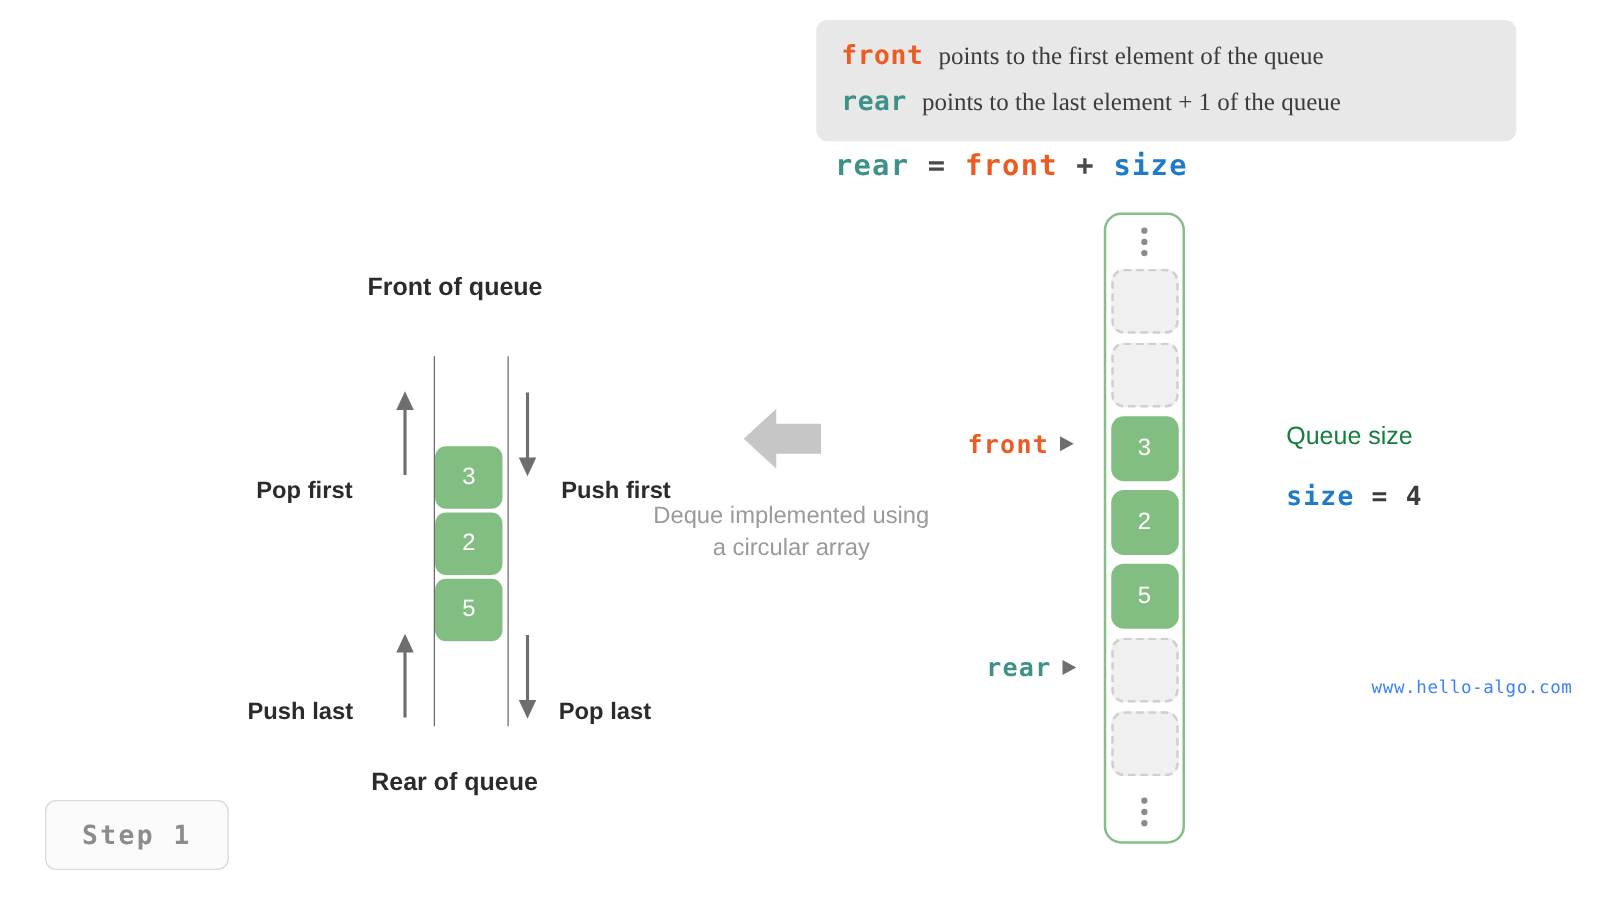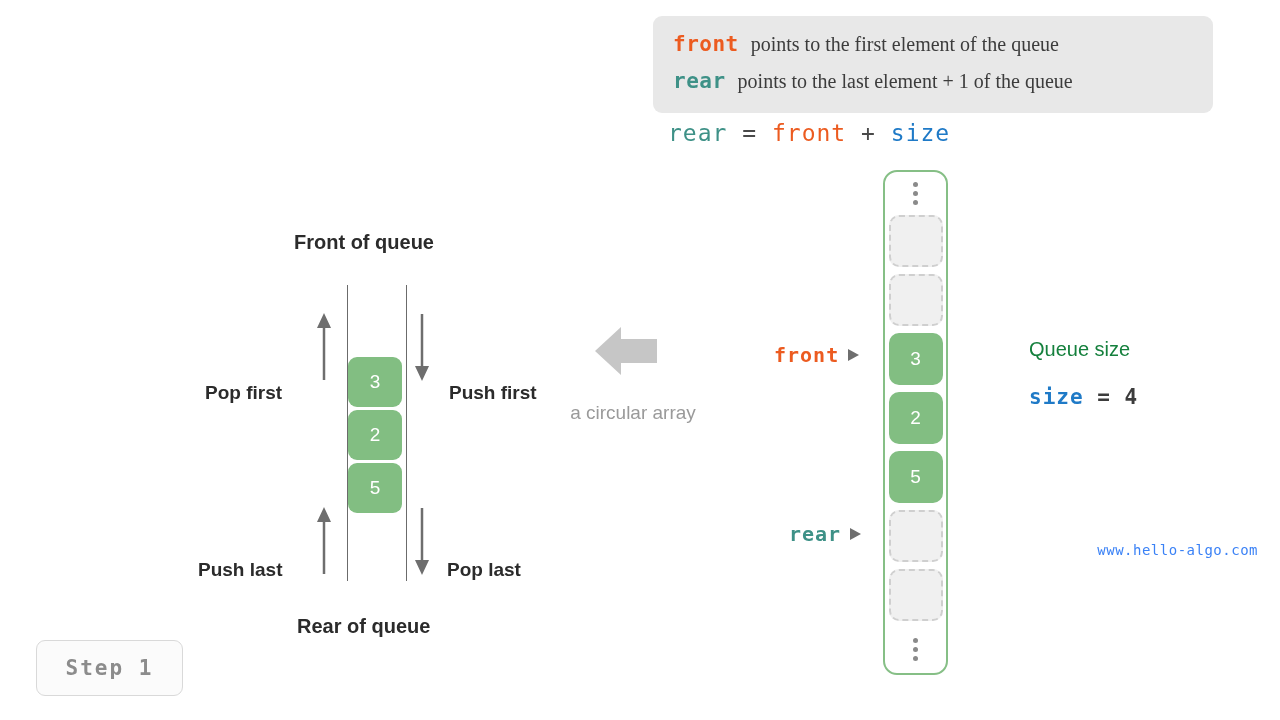--- a/index.html
+++ b/index.html
@@ -55,32 +55,32 @@
   .kw-front { color: #ec5b20; }
   .kw-rear  { color: #3e9187; }
   .kw-size  { color: #1f7ac7; }
 
   
   .formula {
     position: absolute;
     left: 668px;
     top: 120px;
     font-family: "DejaVu Sans Mono", monospace;
-    font-weight: normal;
+    font-weight: bold;
     font-size: 23px;
     letter-spacing: 1px;
     white-space: nowrap;
   }
   .formula .op { color: #4a4a4a; }
 
   
   .title-front {
     position: absolute;
     left: 294px;
-    top: 231px;
+    top: 219px;
     font-size: 20px;
     font-weight: bold;
     color: #2b2b2b;
     white-space: nowrap;
   }
   .title-rear {
     position: absolute;
     left: 297px;
     top: 615px;
     font-size: 20px;
@@ -335,20 +335,21 @@
   <svg class="arrow-svg ar-pop-last" width="20" height="70">
     <line x1="10" y1="2" x2="10" y2="58" stroke="#6e6e6e" stroke-width="2.5"></line>
     <polygon points="10,69 3,54 17,54" fill="#6e6e6e"></polygon>
   </svg>
 
   <svg class="big-arrow" width="62" height="52">
     <polygon points="0,26 26,2 26,14 62,14 62,38 26,38 26,50" fill="#c6c6c6"></polygon>
   </svg>
 
   <div class="caption">
+    <div>Deque implemented using</div>
     <div>a circular array</div>
   </div>
 
   <div class="array-container">
     <div class="dots">
       <span></span>
         <span></span>
         <span></span>
     </div>
     <div class="acell empty"></div>

